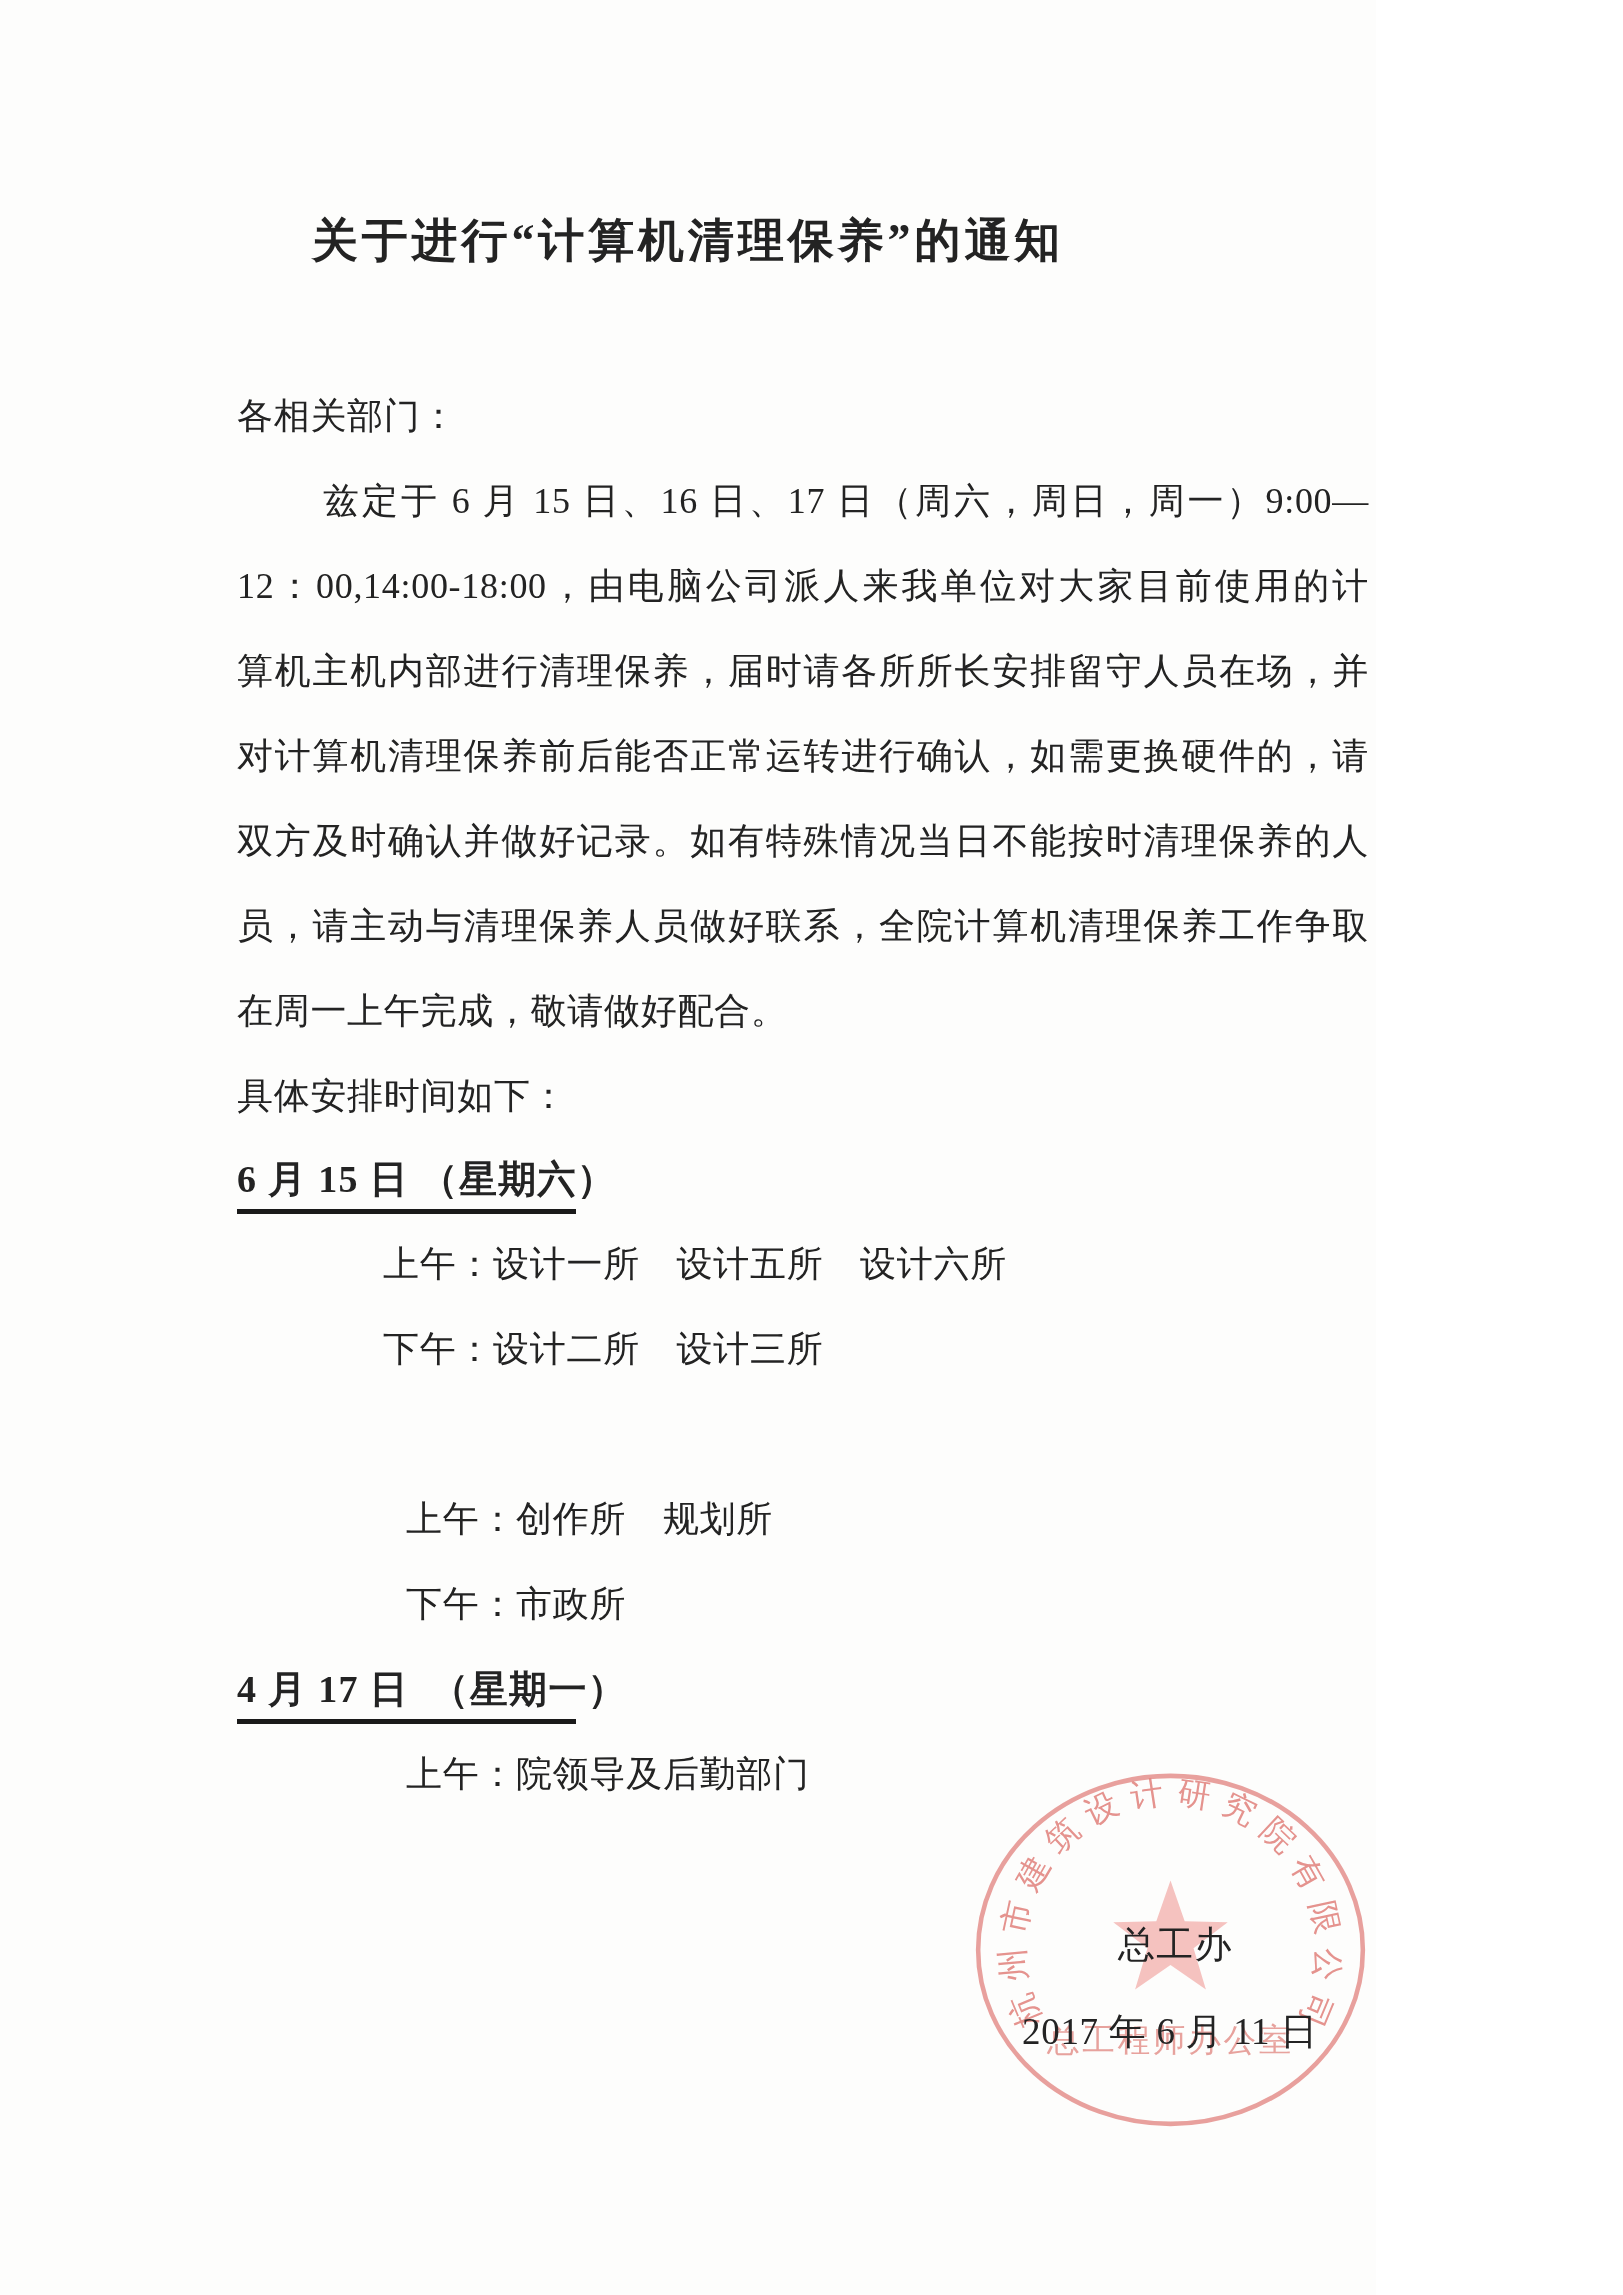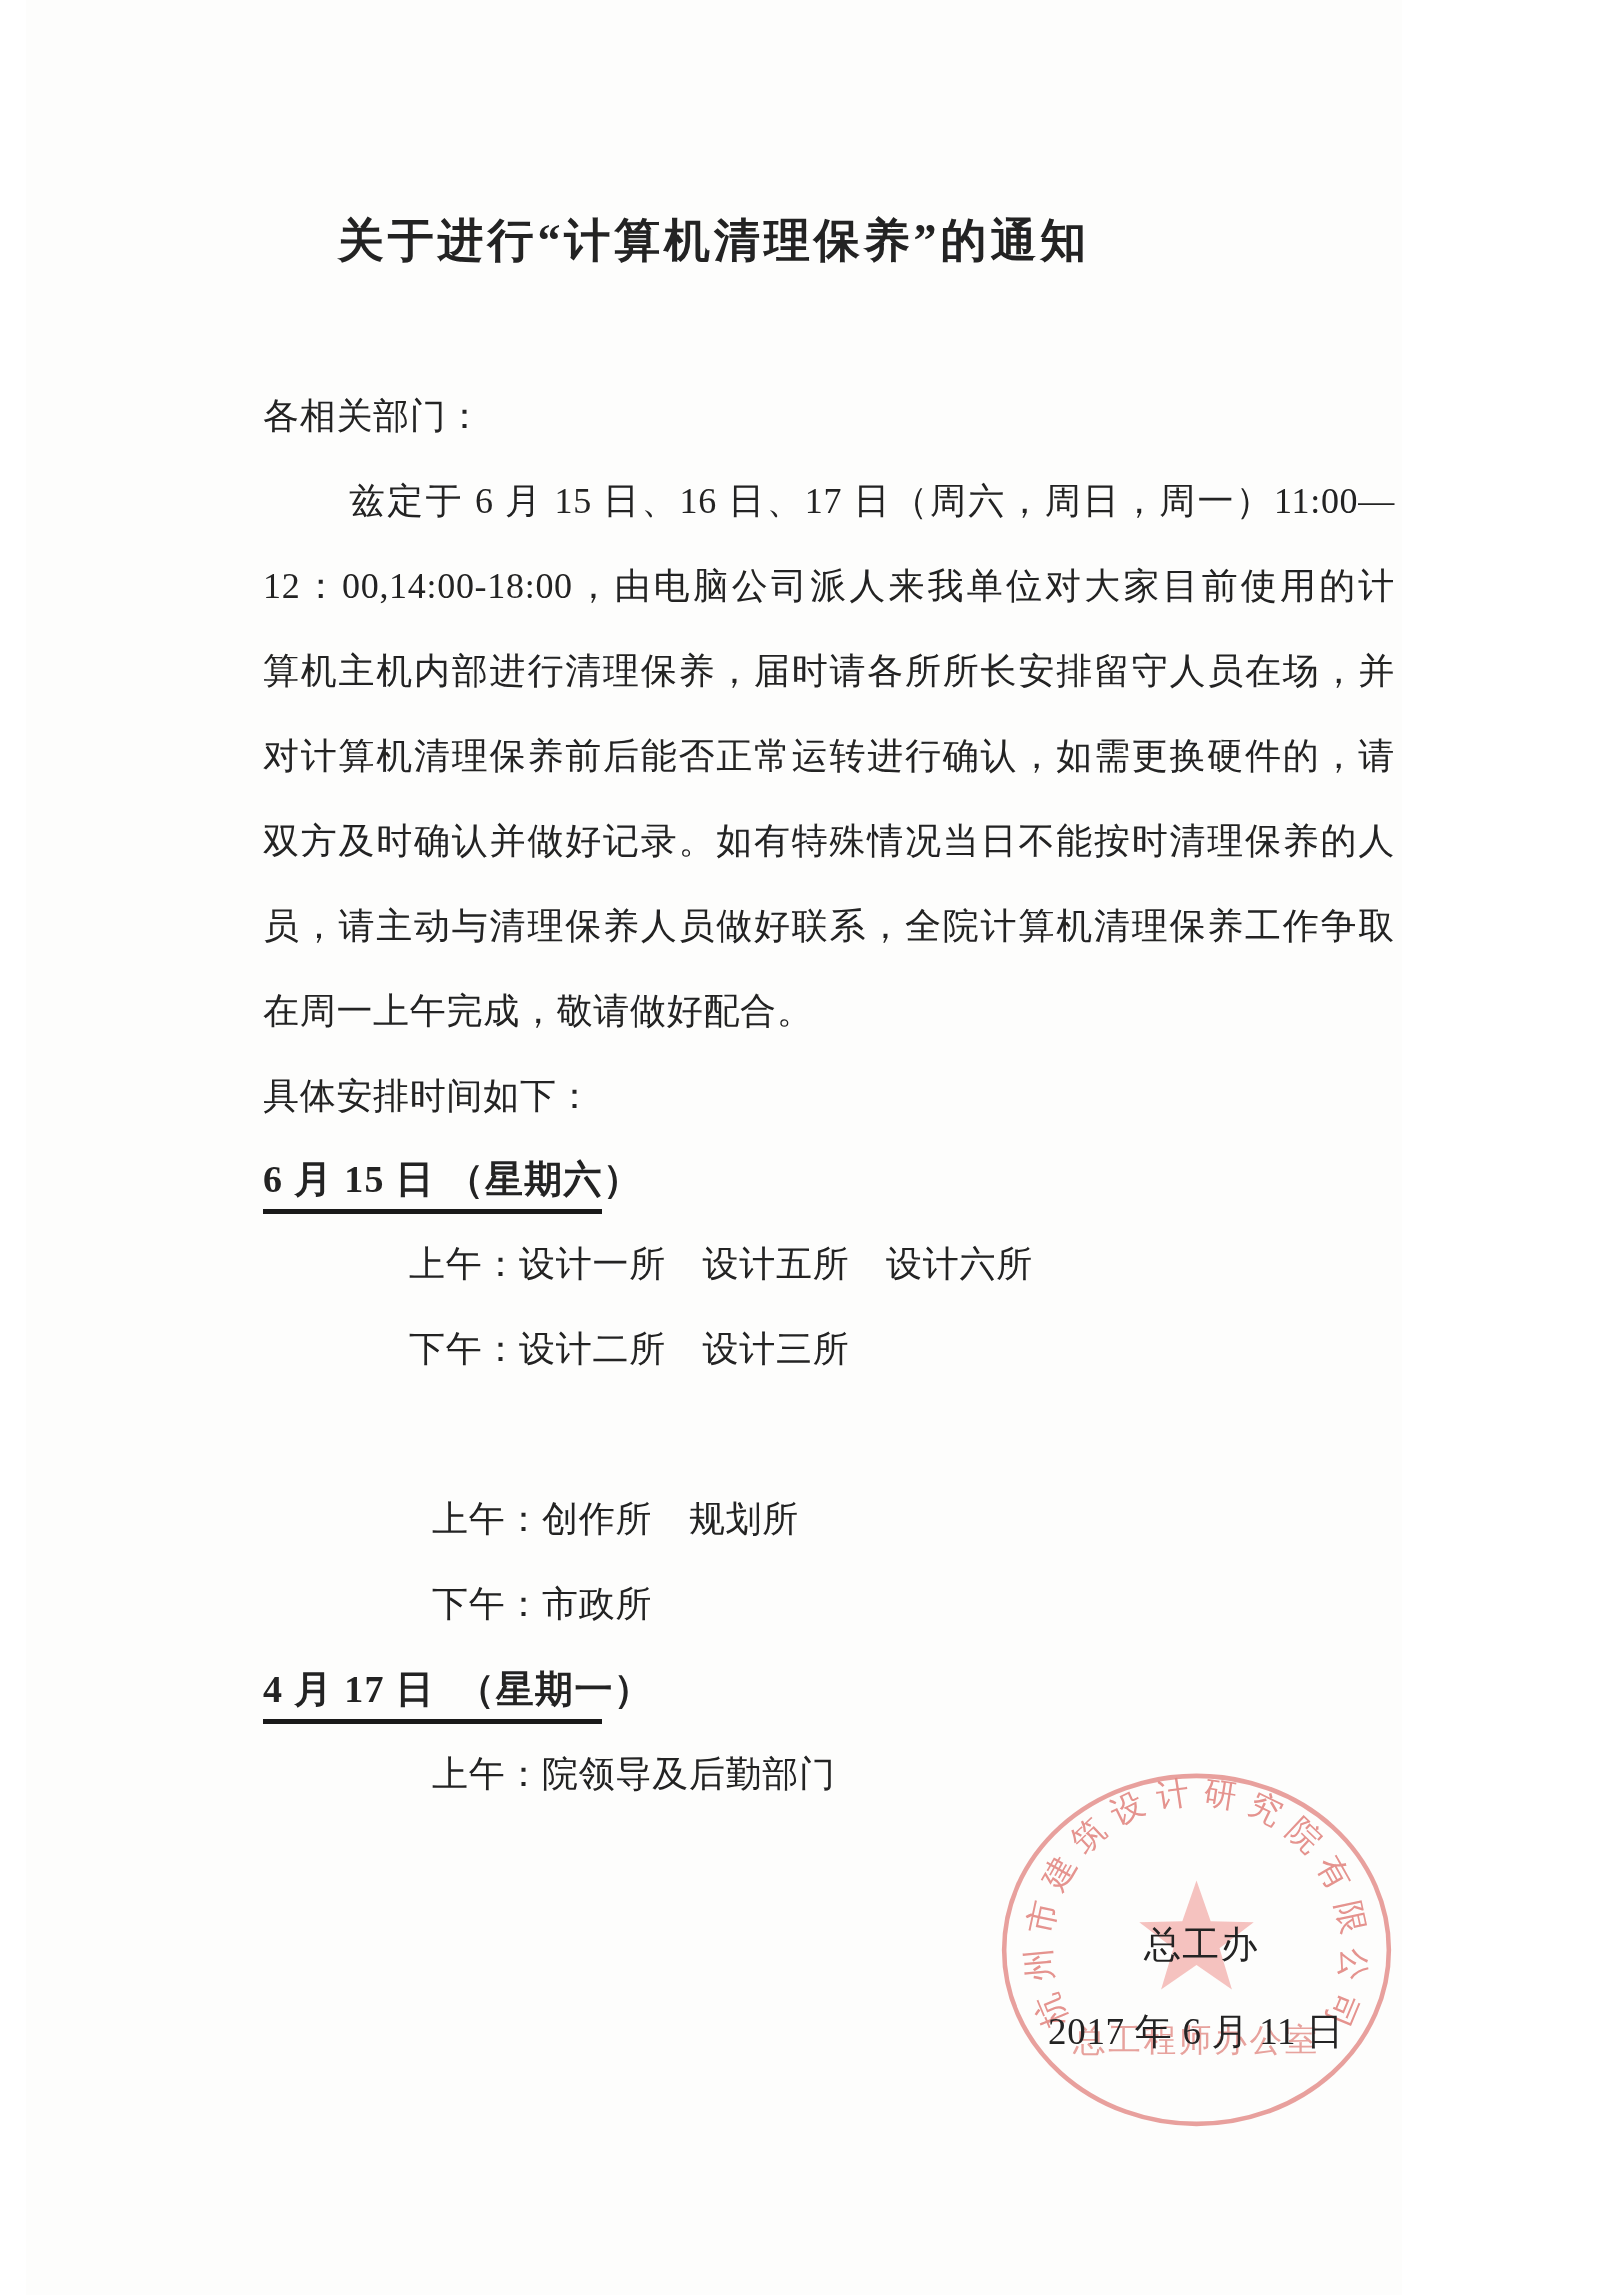--- a/index.html
+++ b/index.html
@@ -3,21 +3,20 @@
 <meta charset="utf-8">
 <style>
   html,body{margin:0;padding:0;background:#ffffff;}
   .page{
     position:relative;
     width:1376px;height:2295px;
     background:#fdfdfc;
     font-family:"Liberation Serif","DejaVu Serif",serif;
     color:#232323;
     overflow:hidden;
-    margin-left:26px;
   }
   .title{
     position:absolute;top:215px;left:0;width:100%;
     margin:0;text-align:center;
     font-size:46px;font-weight:bold;letter-spacing:3.9px;
     line-height:52px;
   }
   .body-block{
     position:absolute;left:237px;top:374px;width:1132px;
     font-size:36px;
@@ -65,21 +64,21 @@
 </style>
 </head>
 <body>
 
 <div class="page">
 
   <h1 class="title">关于进行“计算机清理保养”的通知</h1>
 
   <div class="body-block">
     <div class="bline">各相关部门：</div>
-    <div class="bline indent just">兹定于 6 月 15 日、16 日、17 日（周六，周日，周一）11:00—</div>
+    <div class="bline indent just">兹定于 6 月 15 日、16 日、17 日（周六，周日，周一）9:00—</div>
     <div class="bline just">12：00,14:00-18:00，由电脑公司派人来我单位对大家目前使用的计</div>
     <div class="bline just">算机主机内部进行清理保养，届时请各所所长安排留守人员在场，并</div>
     <div class="bline just">对计算机清理保养前后能否正常运转进行确认，如需更换硬件的，请</div>
     <div class="bline just">双方及时确认并做好记录。如有特殊情况当日不能按时清理保养的人</div>
     <div class="bline just">员，请主动与清理保养人员做好联系，全院计算机清理保养工作争取</div>
     <div class="bline">在周一上午完成，敬请做好配合。</div>
     <div class="bline">具体安排时间如下：</div>
   </div>
 
   <div class="sec-h" style="top:1156px">6 月 15 日 （星期六）</div>

